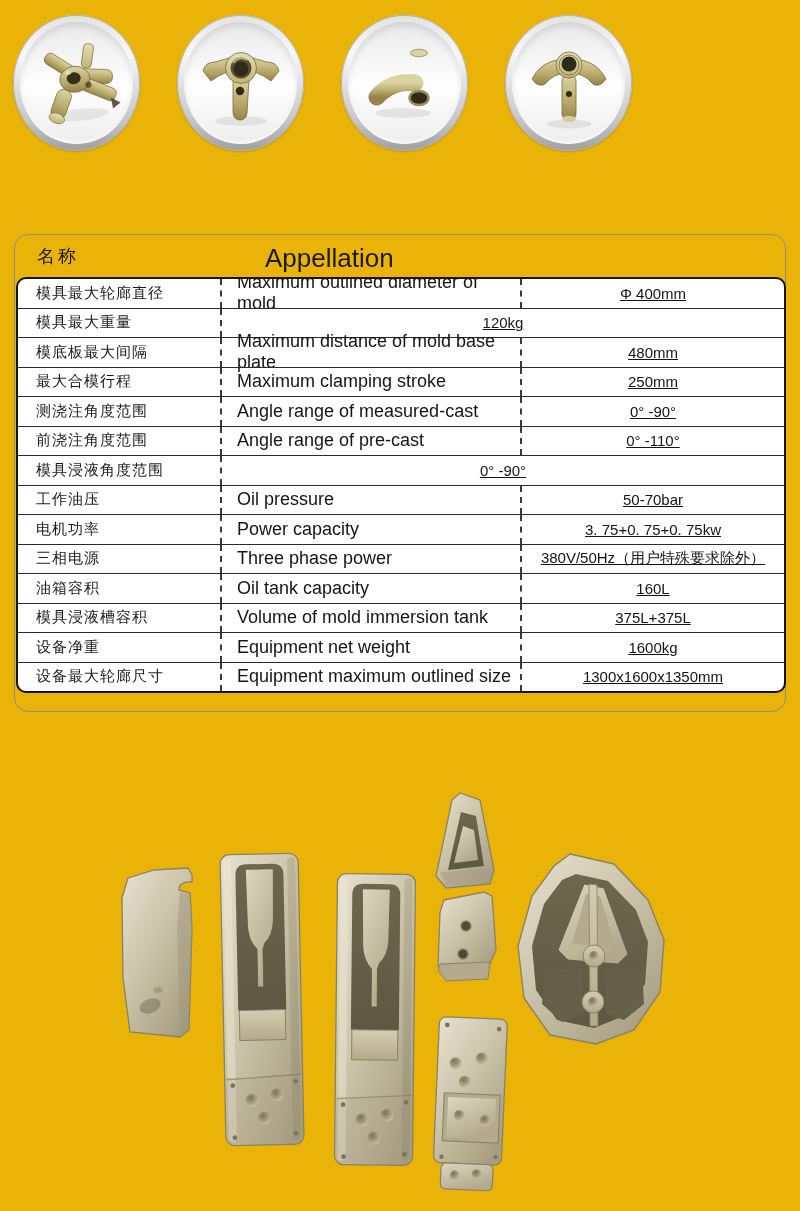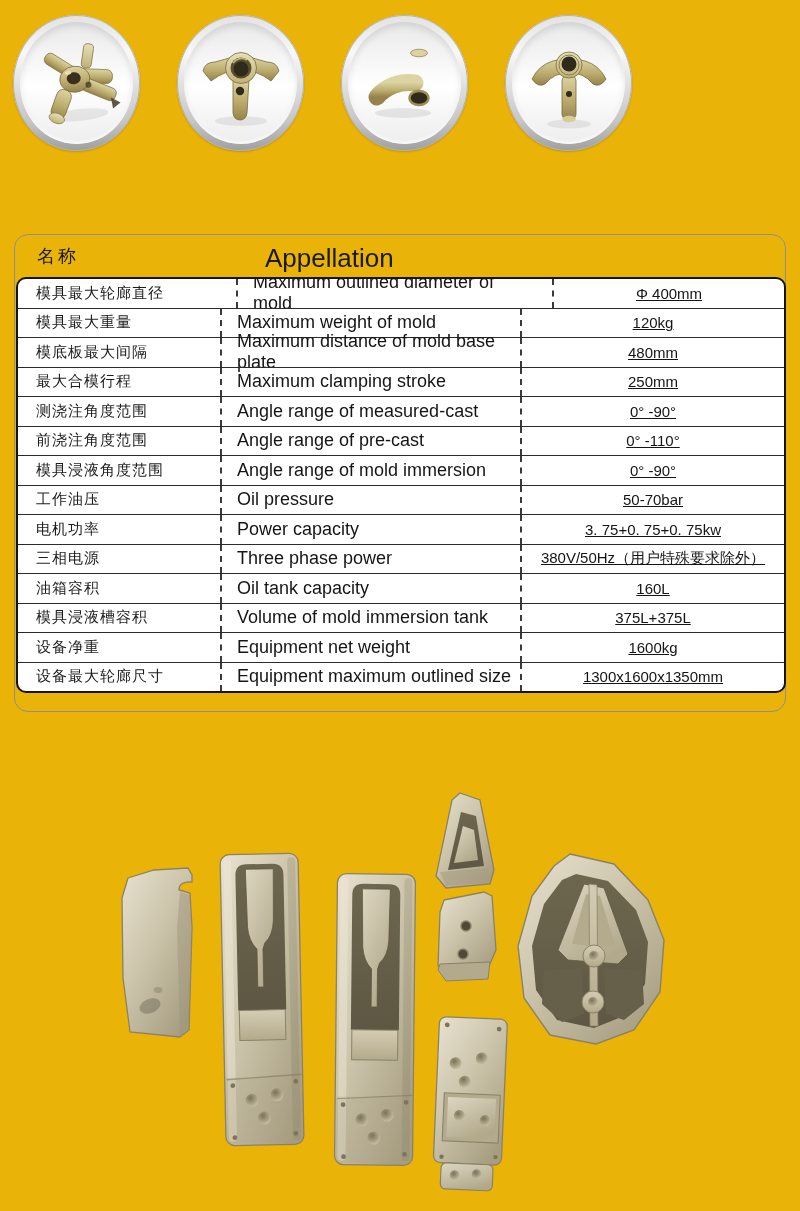--- a/index.html
+++ b/index.html
@@ -19,21 +19,21 @@
   
   .spec-outer{position:absolute;left:14px;top:234px;width:772px;height:478px;
      border:1.5px solid #8f8f8f;border-radius:14px;box-sizing:border-box;}
   .spec-header{position:relative;height:42px;}
   .h-zh{position:absolute;left:22px;top:9px;font-size:18px;letter-spacing:3px;color:#1a1a1a;}
   .h-en{position:absolute;left:250px;top:8px;font-size:26px;color:#1a1a1a;}
   .spec-inner{position:absolute;left:1px;top:42px;width:766px;height:412px;
      border:2.5px solid #141414;border-radius:10px;overflow:hidden;
      display:flex;flex-direction:column;background:#fff;}
   .spec-row{flex:1;display:flex;align-items:stretch;border-top:1px solid #2b2b2b;min-height:0;}
-  .spec-row:first-child{border-top:none;gap:16px;}
+  .spec-row:first-child{border-top:none;}
   .cell{display:flex;align-items:center;box-sizing:border-box;}
   .cell.zh{width:202px;padding-left:18px;font-size:15px;letter-spacing:1px;color:#1c1c1c;}
   .cell.en{width:300px;padding-left:15px;font-size:18px;color:#151515;
      border-left:2px dashed #3a3a3a;}
   .cell.val{flex:1;justify-content:center;text-align:center;font-size:15px;color:#151515;
      border-left:2px dashed #3a3a3a;text-decoration:underline;}
 
   
   .parts-photo{position:absolute;left:92px;top:778px;width:620px;height:430px;}
 </style>
@@ -150,21 +150,20 @@
       <span class="h-en">Appellation</span>
     </div>
     <div class="spec-inner">
       <div class="spec-row">
         <div class="cell zh">模具最大轮廊直径</div>
         <div class="cell en">Maximum outlined diameter of mold</div>
         <div class="cell val">Φ 400mm</div>
       </div>
       <div class="spec-row">
         <div class="cell zh">模具最大重量</div>
-        <div class="cell en">Maximum weight of mold</div>
         <div class="cell val">120kg</div>
       </div>
       <div class="spec-row">
         <div class="cell zh">模底板最大间隔</div>
         <div class="cell en">Maximum distance of mold base plate</div>
         <div class="cell val">480mm</div>
       </div>
       <div class="spec-row">
         <div class="cell zh">最大合模行程</div>
         <div class="cell en">Maximum clamping stroke</div>
@@ -175,21 +174,20 @@
         <div class="cell en">Angle range of measured-cast</div>
         <div class="cell val">0° -90°</div>
       </div>
       <div class="spec-row">
         <div class="cell zh">前浇注角度范围</div>
         <div class="cell en">Angle range of pre-cast</div>
         <div class="cell val">0° -110°</div>
       </div>
       <div class="spec-row">
         <div class="cell zh">模具浸液角度范围</div>
-        <div class="cell en">Angle range of mold immersion</div>
         <div class="cell val">0° -90°</div>
       </div>
       <div class="spec-row">
         <div class="cell zh">工作油压</div>
         <div class="cell en">Oil pressure</div>
         <div class="cell val">50-70bar</div>
       </div>
       <div class="spec-row">
         <div class="cell zh">电机功率</div>
         <div class="cell en">Power capacity</div>

